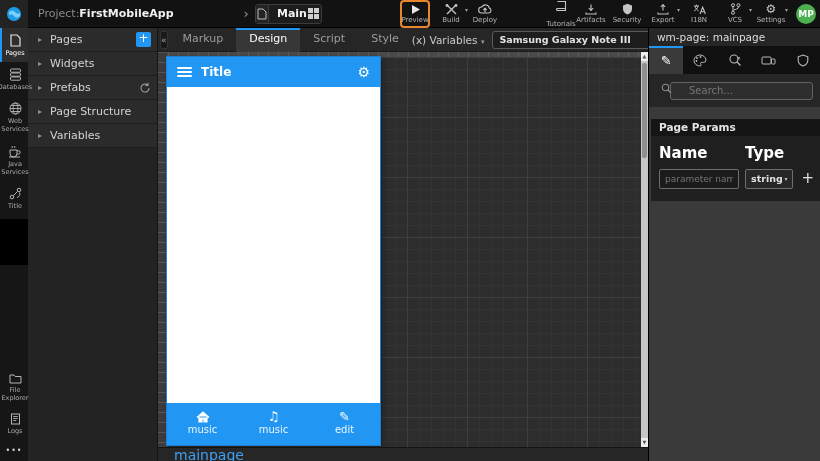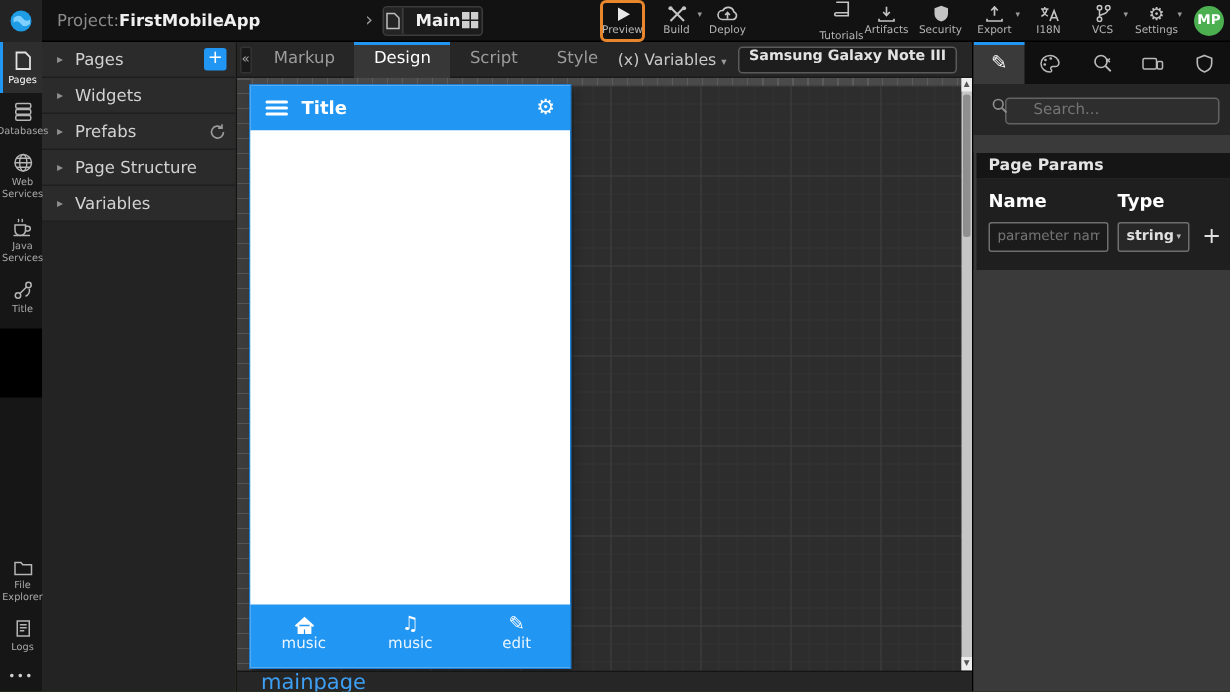--- a/index.html
+++ b/index.html
@@ -55,21 +55,21 @@
   .ctoolbar { height:24px; background:#262626; border-bottom:1px solid #1a1a1a;
     display:flex; align-items:center; flex:0 0 24px;}
   .collapse-btn { width:15px; height:18px; background:#191919; border:1px solid #333; border-radius:2px;
     color:#aaa; font-size:9px; display:flex; align-items:center; justify-content:center; margin:0 2px; cursor:pointer;}
   .ctab { height:24px; line-height:22px; padding:0 13px; font-size:11px; color:#9c9c9c; cursor:pointer;}
   .ctab.active { background:#373737; color:#fff; box-shadow:inset 0 2px 0 #2196f3;}
   .ct-right { margin-left:auto; display:flex; align-items:center; gap:8px; padding-right:2px;}
   .vars-dd { font-size:10.5px; color:#c9c9c9; cursor:pointer; white-space:nowrap;}
   .vars-dd .dd { font-size:7px; color:#9a9a9a;}
   .device-dd { height:18px; background:#1d1d1d; border:1px solid #5a5a5a; border-radius:3px;
-    display:flex; align-items:center; padding:0 6px; gap:20px; cursor:pointer;flex-direction:column;}
+    display:flex; align-items:center; padding:0 6px; gap:20px; cursor:pointer;}
   .device-dd .dv { font-size:9.5px; font-weight:bold; color:#e2e2e2; white-space:nowrap;}
   .device-dd .dd { font-size:7px; color:#bbb;}
   .glyph-btn { color:#9f9f9f; font-size:13px; line-height:1; cursor:pointer;}
 
   
   .canvas-wrap { position:relative; flex:1; overflow:hidden;
     background-color:#2d2d2d;
     background-image:
       linear-gradient(#3e3e3e 1px, transparent 1px),
       linear-gradient(90deg,#3e3e3e 1px, transparent 1px),
@@ -113,21 +113,21 @@
   .insp-search { background:#262626; padding:5px 7px 7px 21px; flex:0 0 auto; position:relative;}
   .insp-search input { width:100%; height:18px; background:#2e2e2e; border:1px solid #636363;
     border-radius:3px; color:#bbb; font-size:10px; padding:0 4px 0 18px; outline:none;
     font-family:"DejaVu Sans","Liberation Sans",sans-serif;}
   .insp-search .mag { position:absolute; left:12px; top:9px;}
   .insp-gap { height:12px; background:#3a3a3a; flex:0 0 12px;}
   .insp-section { height:17px; background:#151515; color:#e4e4e4; font-size:10.5px; font-weight:bold;
     display:flex; align-items:center; padding:0 8px; flex:0 0 17px; margin-left:2px; cursor:pointer;}
   .params-block { background:#1f1f1f; margin-left:2px; padding:8px 6px 12px 8px; flex:0 0 auto;}
   .params-head { display:flex; margin-bottom:7px;}
-  .params-head .h { color:#fff; font-size:12px; font-weight:bold;}
+  .params-head .h { color:#fff; font-size:15px; font-weight:bold;}
   .params-head .h.name { width:86px;}
   .params-row { display:flex; align-items:center; gap:6px;}
   .param-input { width:80px; height:20px; background:#1b1b1b; border:1px solid #6e6e6e; border-radius:2px;
     color:#999; font-size:9px; padding:0 5px; outline:none; font-family:"DejaVu Sans","Liberation Sans",sans-serif;}
   .type-dd { width:50px; height:20px; background:#272727; border:1px solid #6e6e6e; border-radius:2px;
     display:flex; align-items:center; justify-content:space-between; padding:0 5px; cursor:pointer;}
   .type-dd .tv { color:#e0e0e0; font-size:9.5px; font-weight:bold;}
   .type-dd .dd { color:#bbb; font-size:6px;}
   .add-param { color:#e0e0e0; font-size:15px; line-height:1; cursor:pointer; margin-left:2px;}
   .insp-rest { flex:1; background:#3a3a3a;}
@@ -390,20 +390,21 @@
         <span class="arr dn">▼</span>
       </div>
     </div>
 
     <div class="cfooter">
       <span class="ftab">mainpage</span>
     </div>
   </div>
 
   <div class="inspector">
+    <div class="insp-header">wm-page: mainpage</div>
     <div class="insp-tabs">
       <div class="insp-tab active">
         <span class="pg">✎</span>
       </div>
       <div class="insp-tab">
         <svg width="14" height="13" viewBox="0 0 14 13">
           <path d="M7 1 a6 5.5 0 1 0 0 11 c1.5 0 1.2 -1.2 0.7 -1.8 c-0.6 -0.8 0 -1.8 1.3 -1.8 h1.5 a2.5 2.5 0 0 0 2.5 -2.5 A6 5.5 0 0 0 7 1 z" fill="none" stroke="#b9b9b9" stroke-width="1"></path>
           <circle cx="4" cy="4" r="0.9" fill="#b9b9b9"></circle>
             <circle cx="7.5" cy="3" r="0.9" fill="#b9b9b9"></circle>
             <circle cx="3.5" cy="7" r="0.9" fill="#b9b9b9"></circle>

